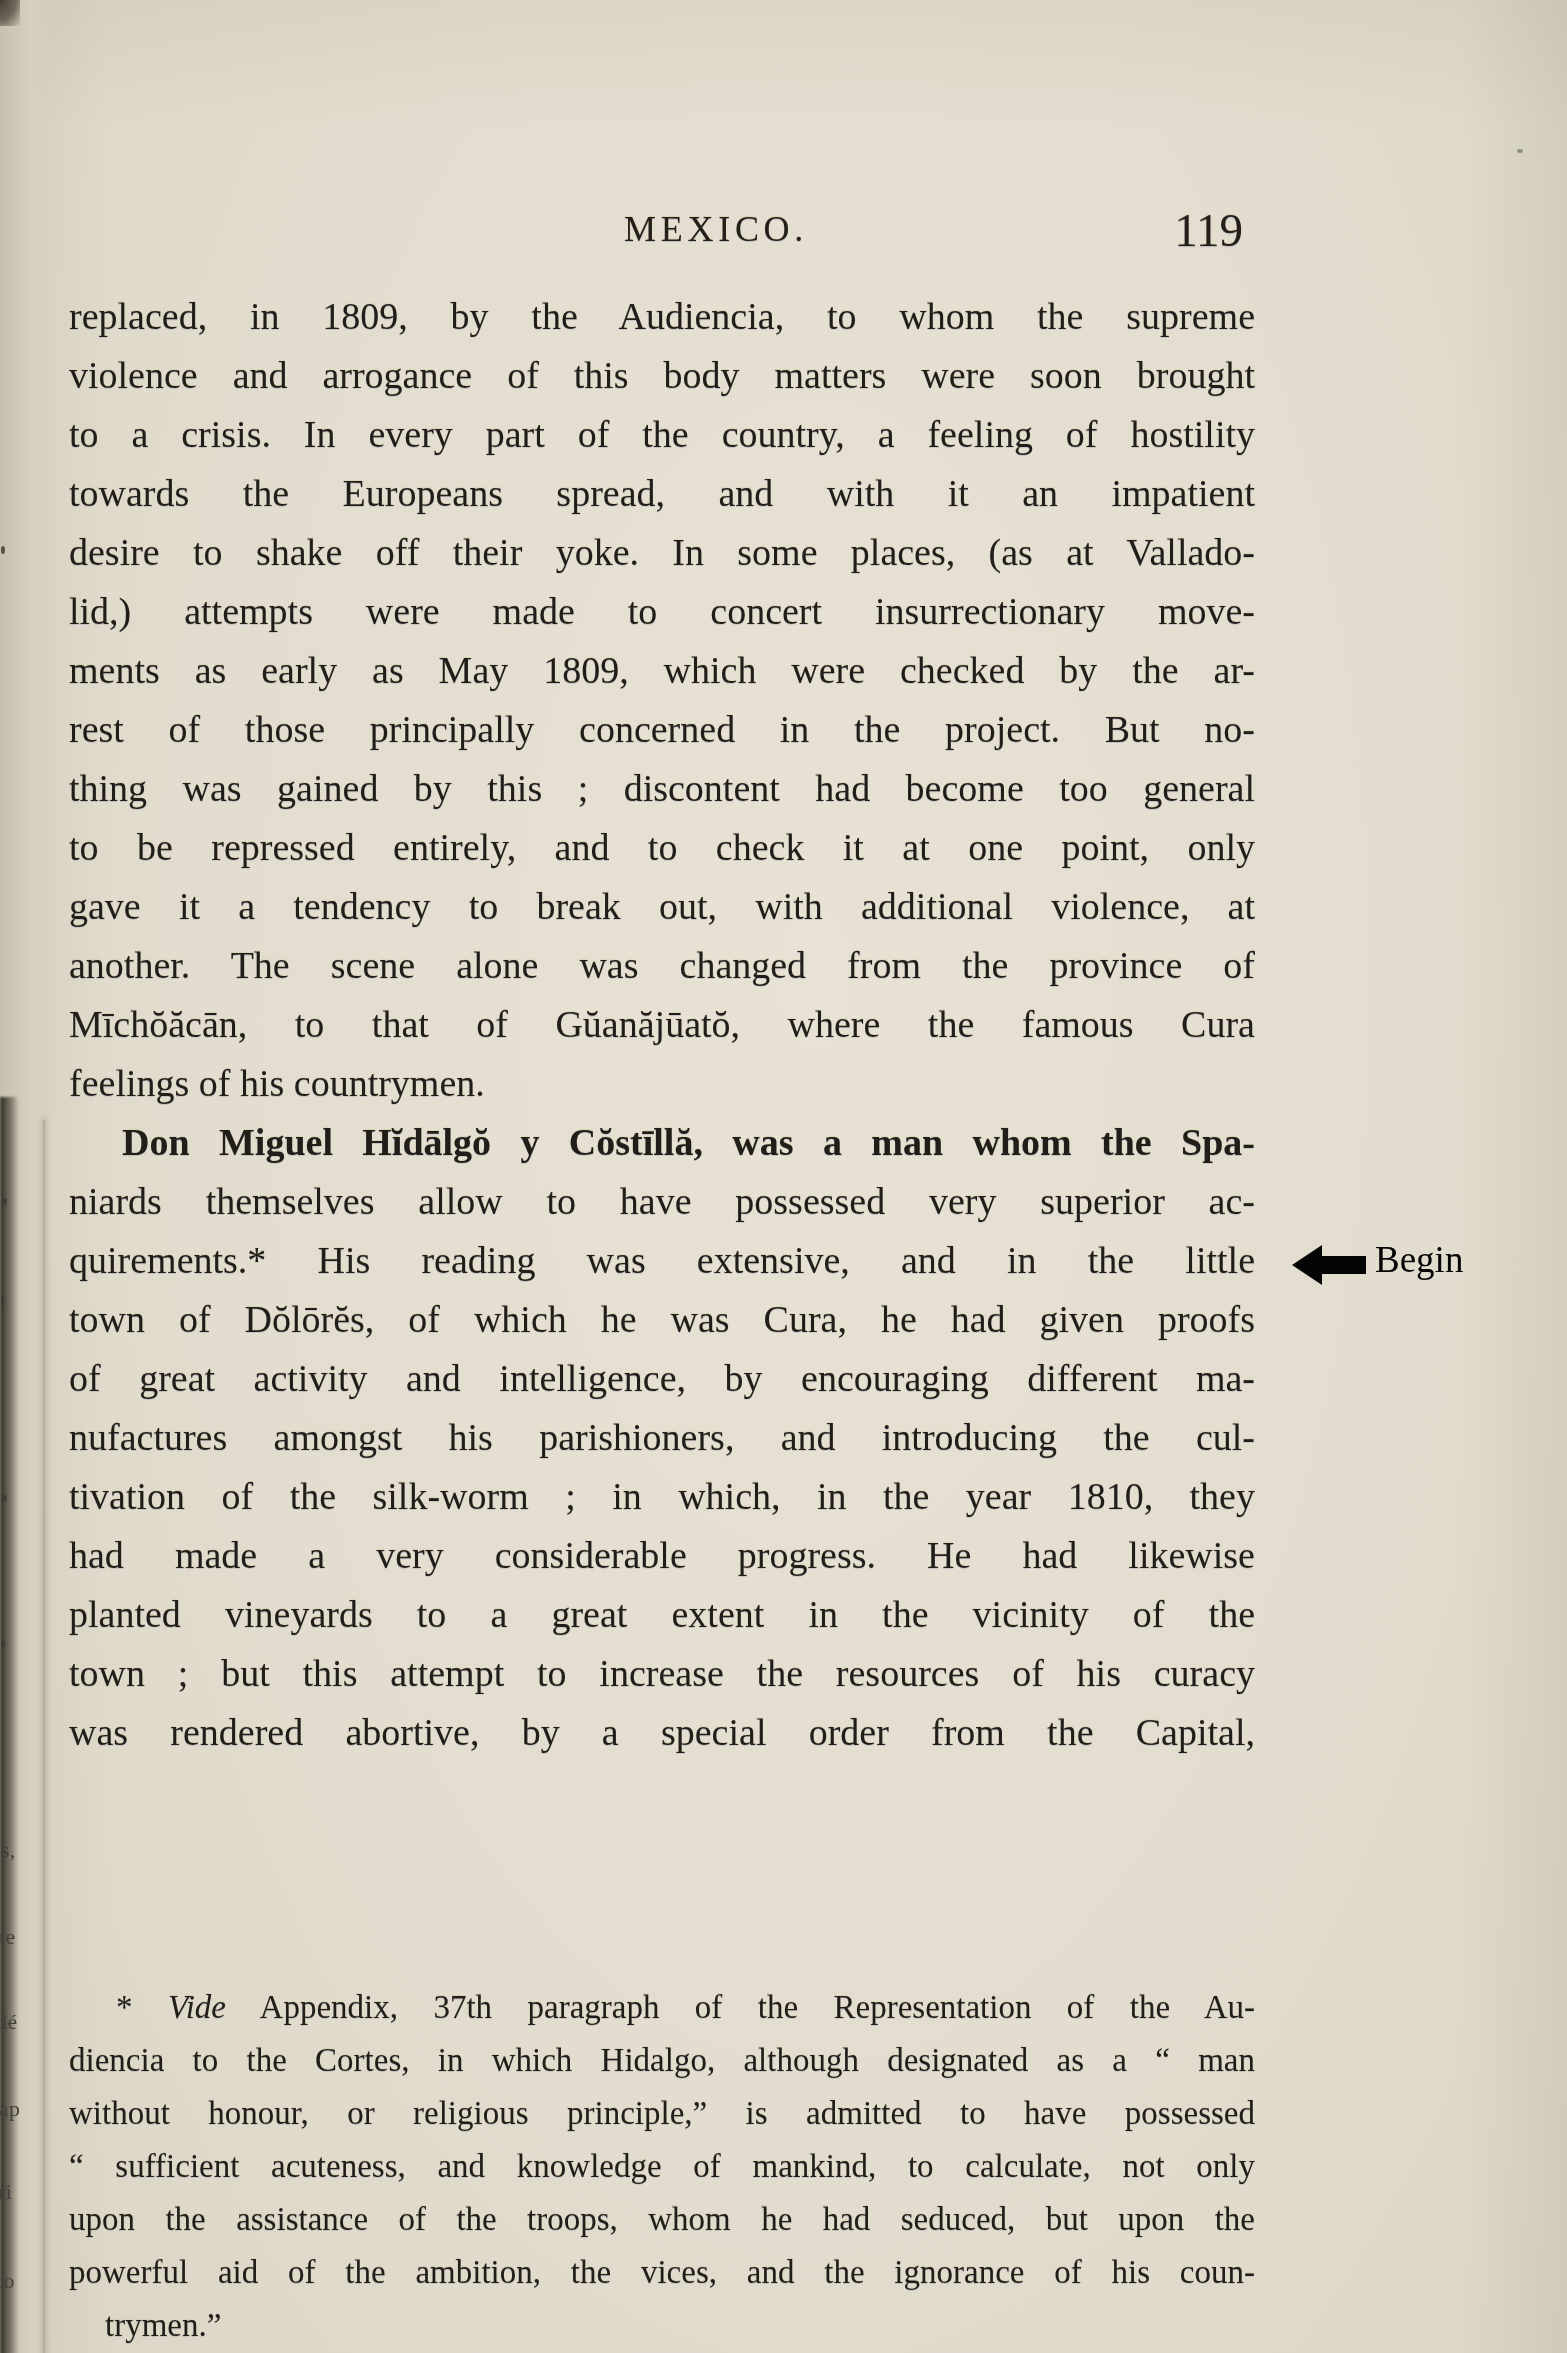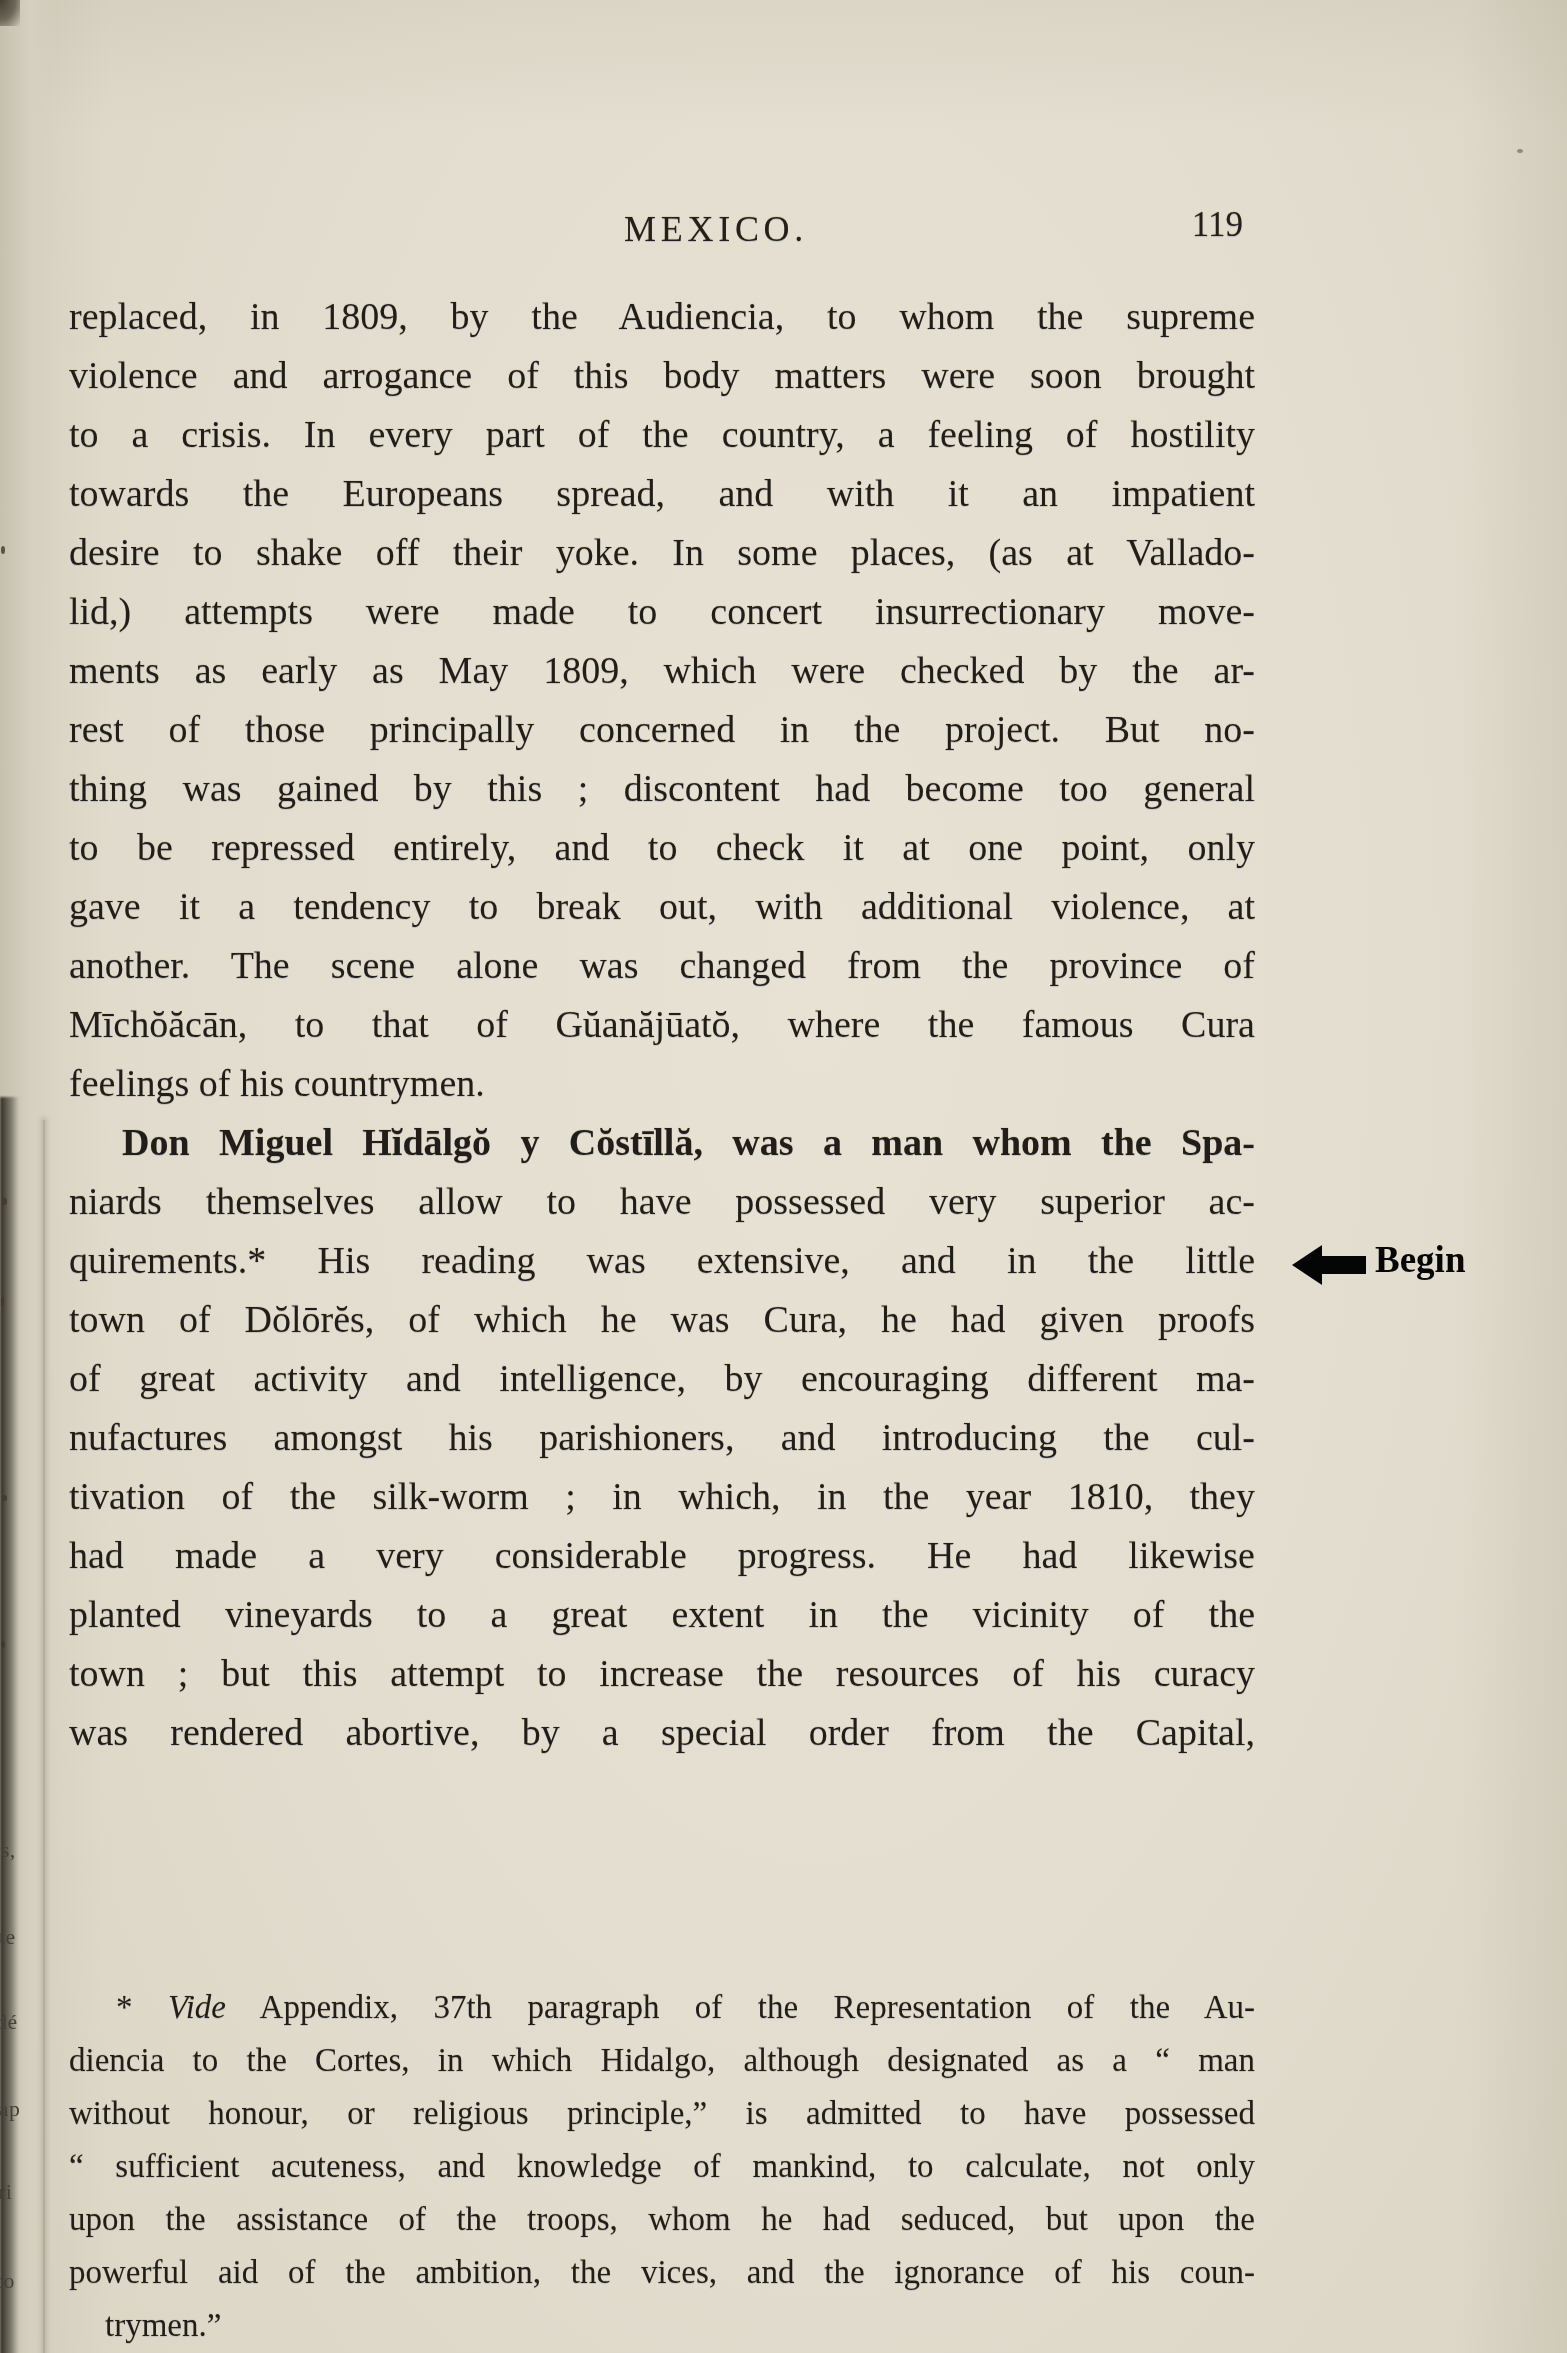--- a/index.html
+++ b/index.html
@@ -50,21 +50,21 @@
   .running-title {
     position: absolute; left: 526px; top: 211px; width: 282px;
     text-align: right;
     font-size: 36px; line-height: 1; letter-spacing: 4.7px;
     color: #242019;
     text-shadow: 0 1.4px 0.5px rgba(30,50,140,0.18), 0 -1.4px 0.5px rgba(190,140,50,0.20);
   }
   .page-number {
     position: absolute; left: 1102px; top: 207px; width: 141px;
     text-align: right;
-    font-size: 35px; line-height: 1;
+    font-size: 47px; line-height: 1;
     color: #242019;
     text-shadow: 0 1.4px 0.9px rgba(30,50,140,0.20), 0 -1.4px 0.5px rgba(190,140,50,0.20);
   }
 
   
   .body-text {
     position: absolute; left: 69px; top: 287px; width: 1186px;
     font-size: 38px; line-height: 59px;
     text-shadow: 0 0.9px 0.5px rgba(30,50,140,0.15), 0 -0.9px 0.5px rgba(190,140,50,0.15);
   }
@@ -93,21 +93,21 @@
     border-bottom: 20px solid transparent;
     border-right: 30px solid #050505;
   }
   .begin-arrow .shaft {
     position: absolute; left: 28px; top: 10.8px; width: 46px; height: 18px;
     background: #050505;
   }
   .begin-label {
     position: absolute; left: 83px; top: -3.8px;
     font-size: 37px; line-height: 1;
-    font-weight: bold;
+    font-weight: normal;
     color: #050505;
     white-space: nowrap;
   }
 </style>
 </head>
 <body>
 
 <div class="page">
 
   <div class="gutter-shadow"></div>

